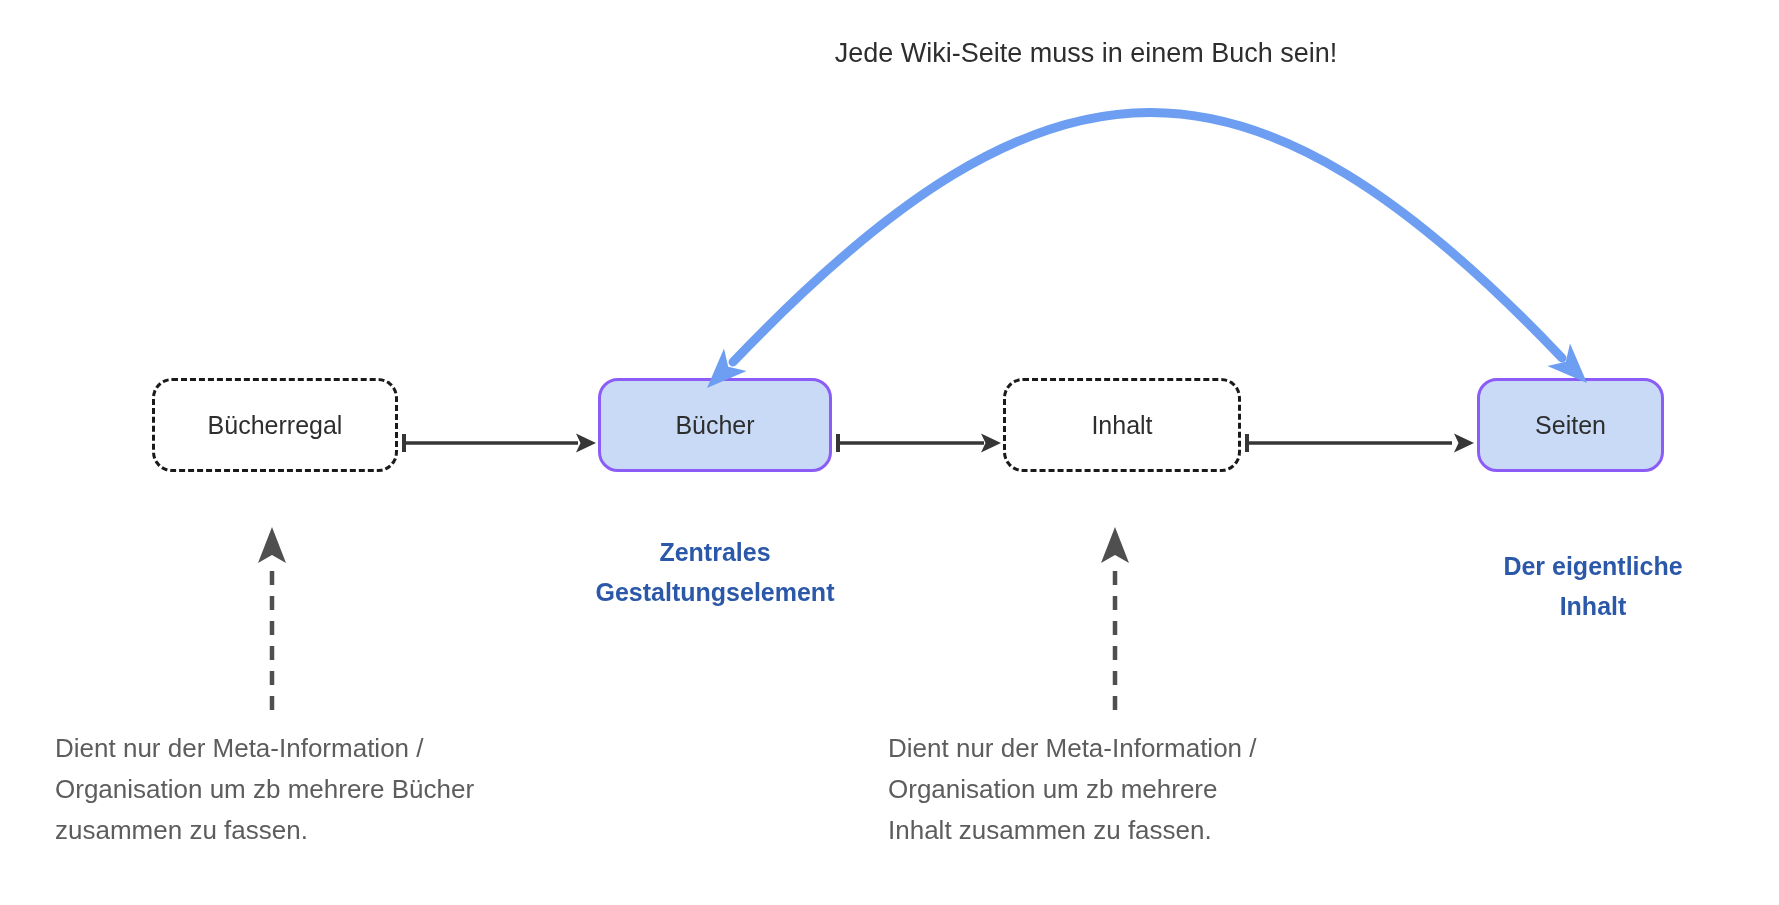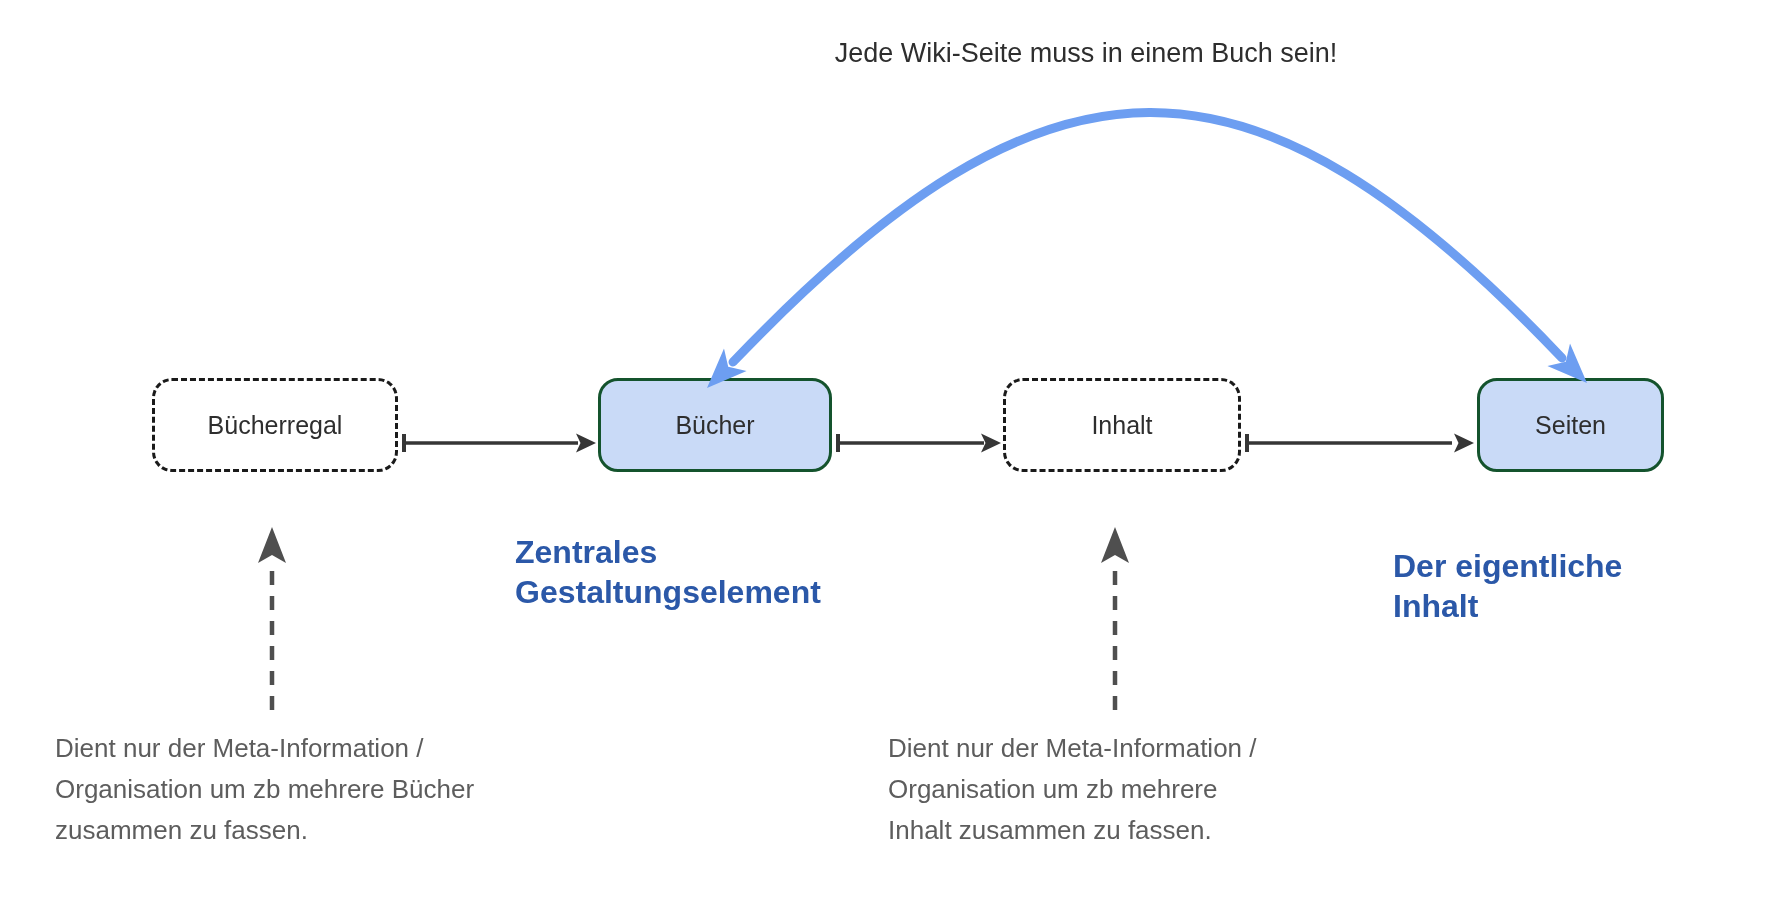--- a/index.html
+++ b/index.html
@@ -26,43 +26,43 @@
     border-radius: 20px;
     display: flex;
     align-items: center;
     justify-content: center;
     font-size: 25px;
     color: #2e2e2e;
     z-index: 2;
     background: #ffffff;
   }
   .node.solid {
-    border: 3px solid #14532d;
+    border: 3px solid #8b5cf6;
     background: #c9daf7;
   }
   .node.dashed {
     border: 3px dashed #1a1a1a;
     background: #ffffff;
   }
   .top-note {
     position: absolute;
     left: 736px;
     top: 38px;
     width: 700px;
     text-align: center;
     font-size: 27px;
     color: #2e2e2e;
     z-index: 2;
   }
   .caption {
     position: absolute;
     width: 400px;
-    text-align: left;
+    text-align: center;
     font-weight: bold;
-    font-size: 32px;
+    font-size: 25px;
     line-height: 40px;
     color: #2b58a8;
     z-index: 2;
   }
   .caption-books  { left: 515px;  top: 532px; }
   .caption-seiten { left: 1393px; top: 546px; }
   .annotation {
     position: absolute;
     font-size: 26px;
     line-height: 41px;

